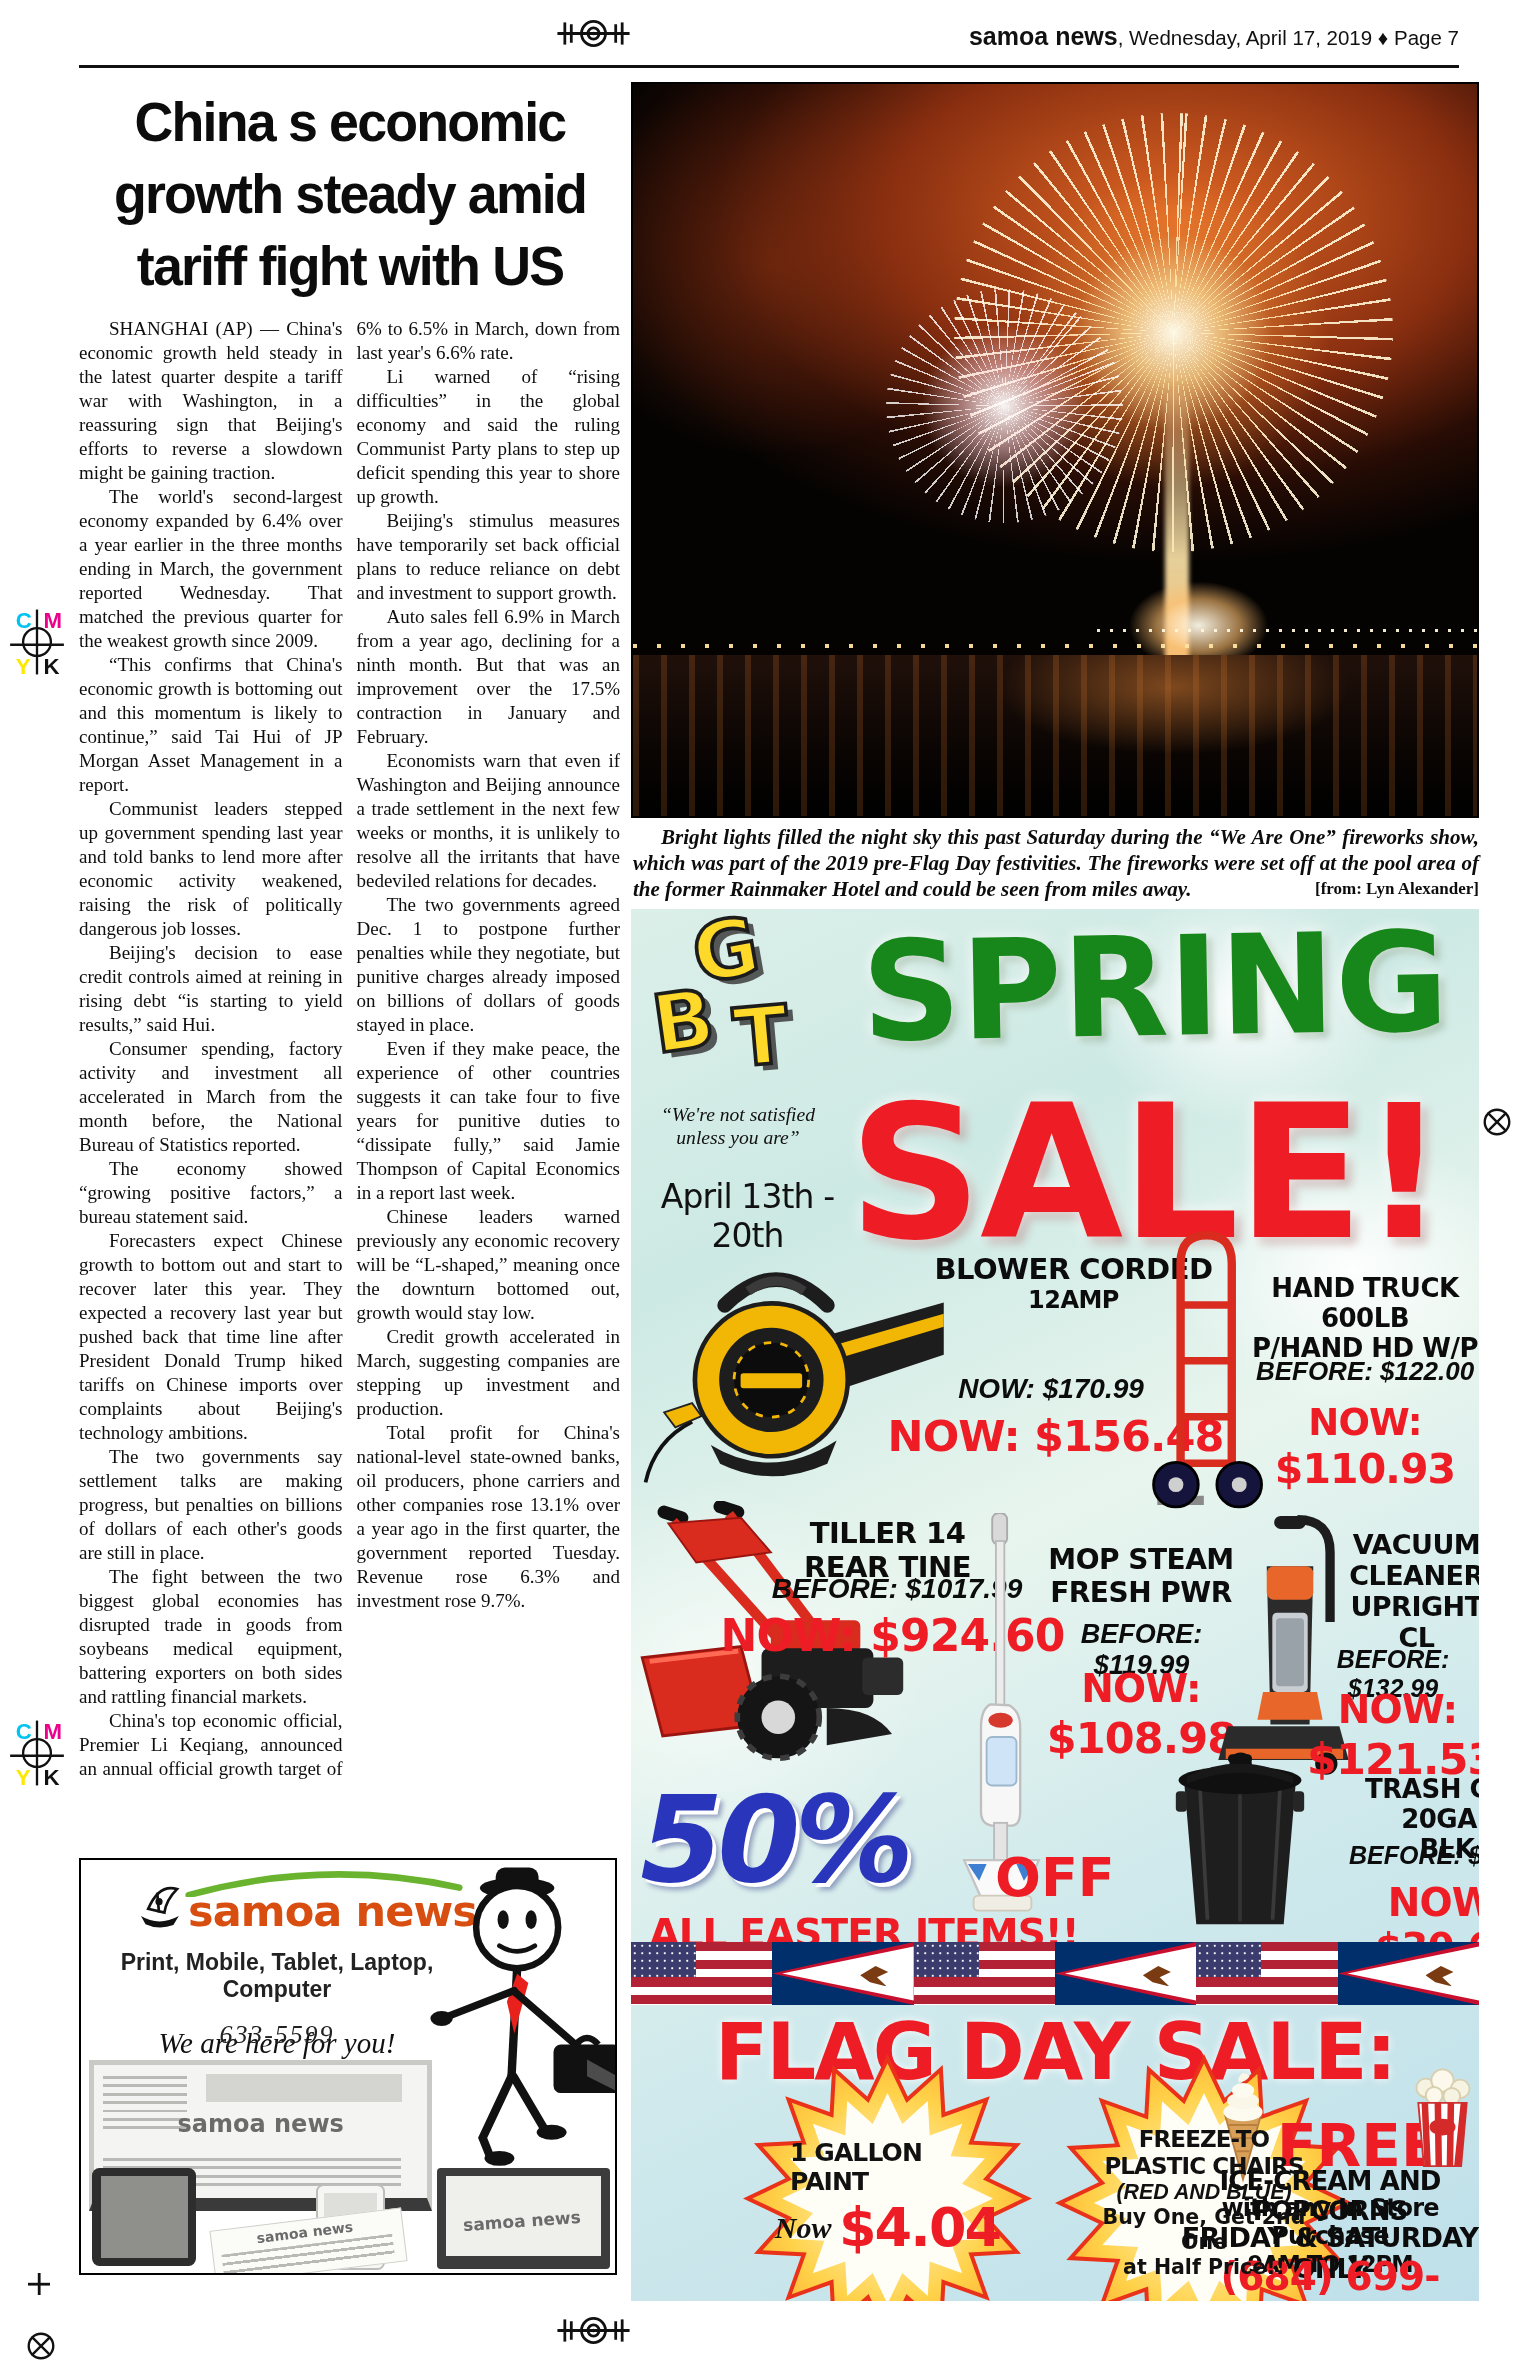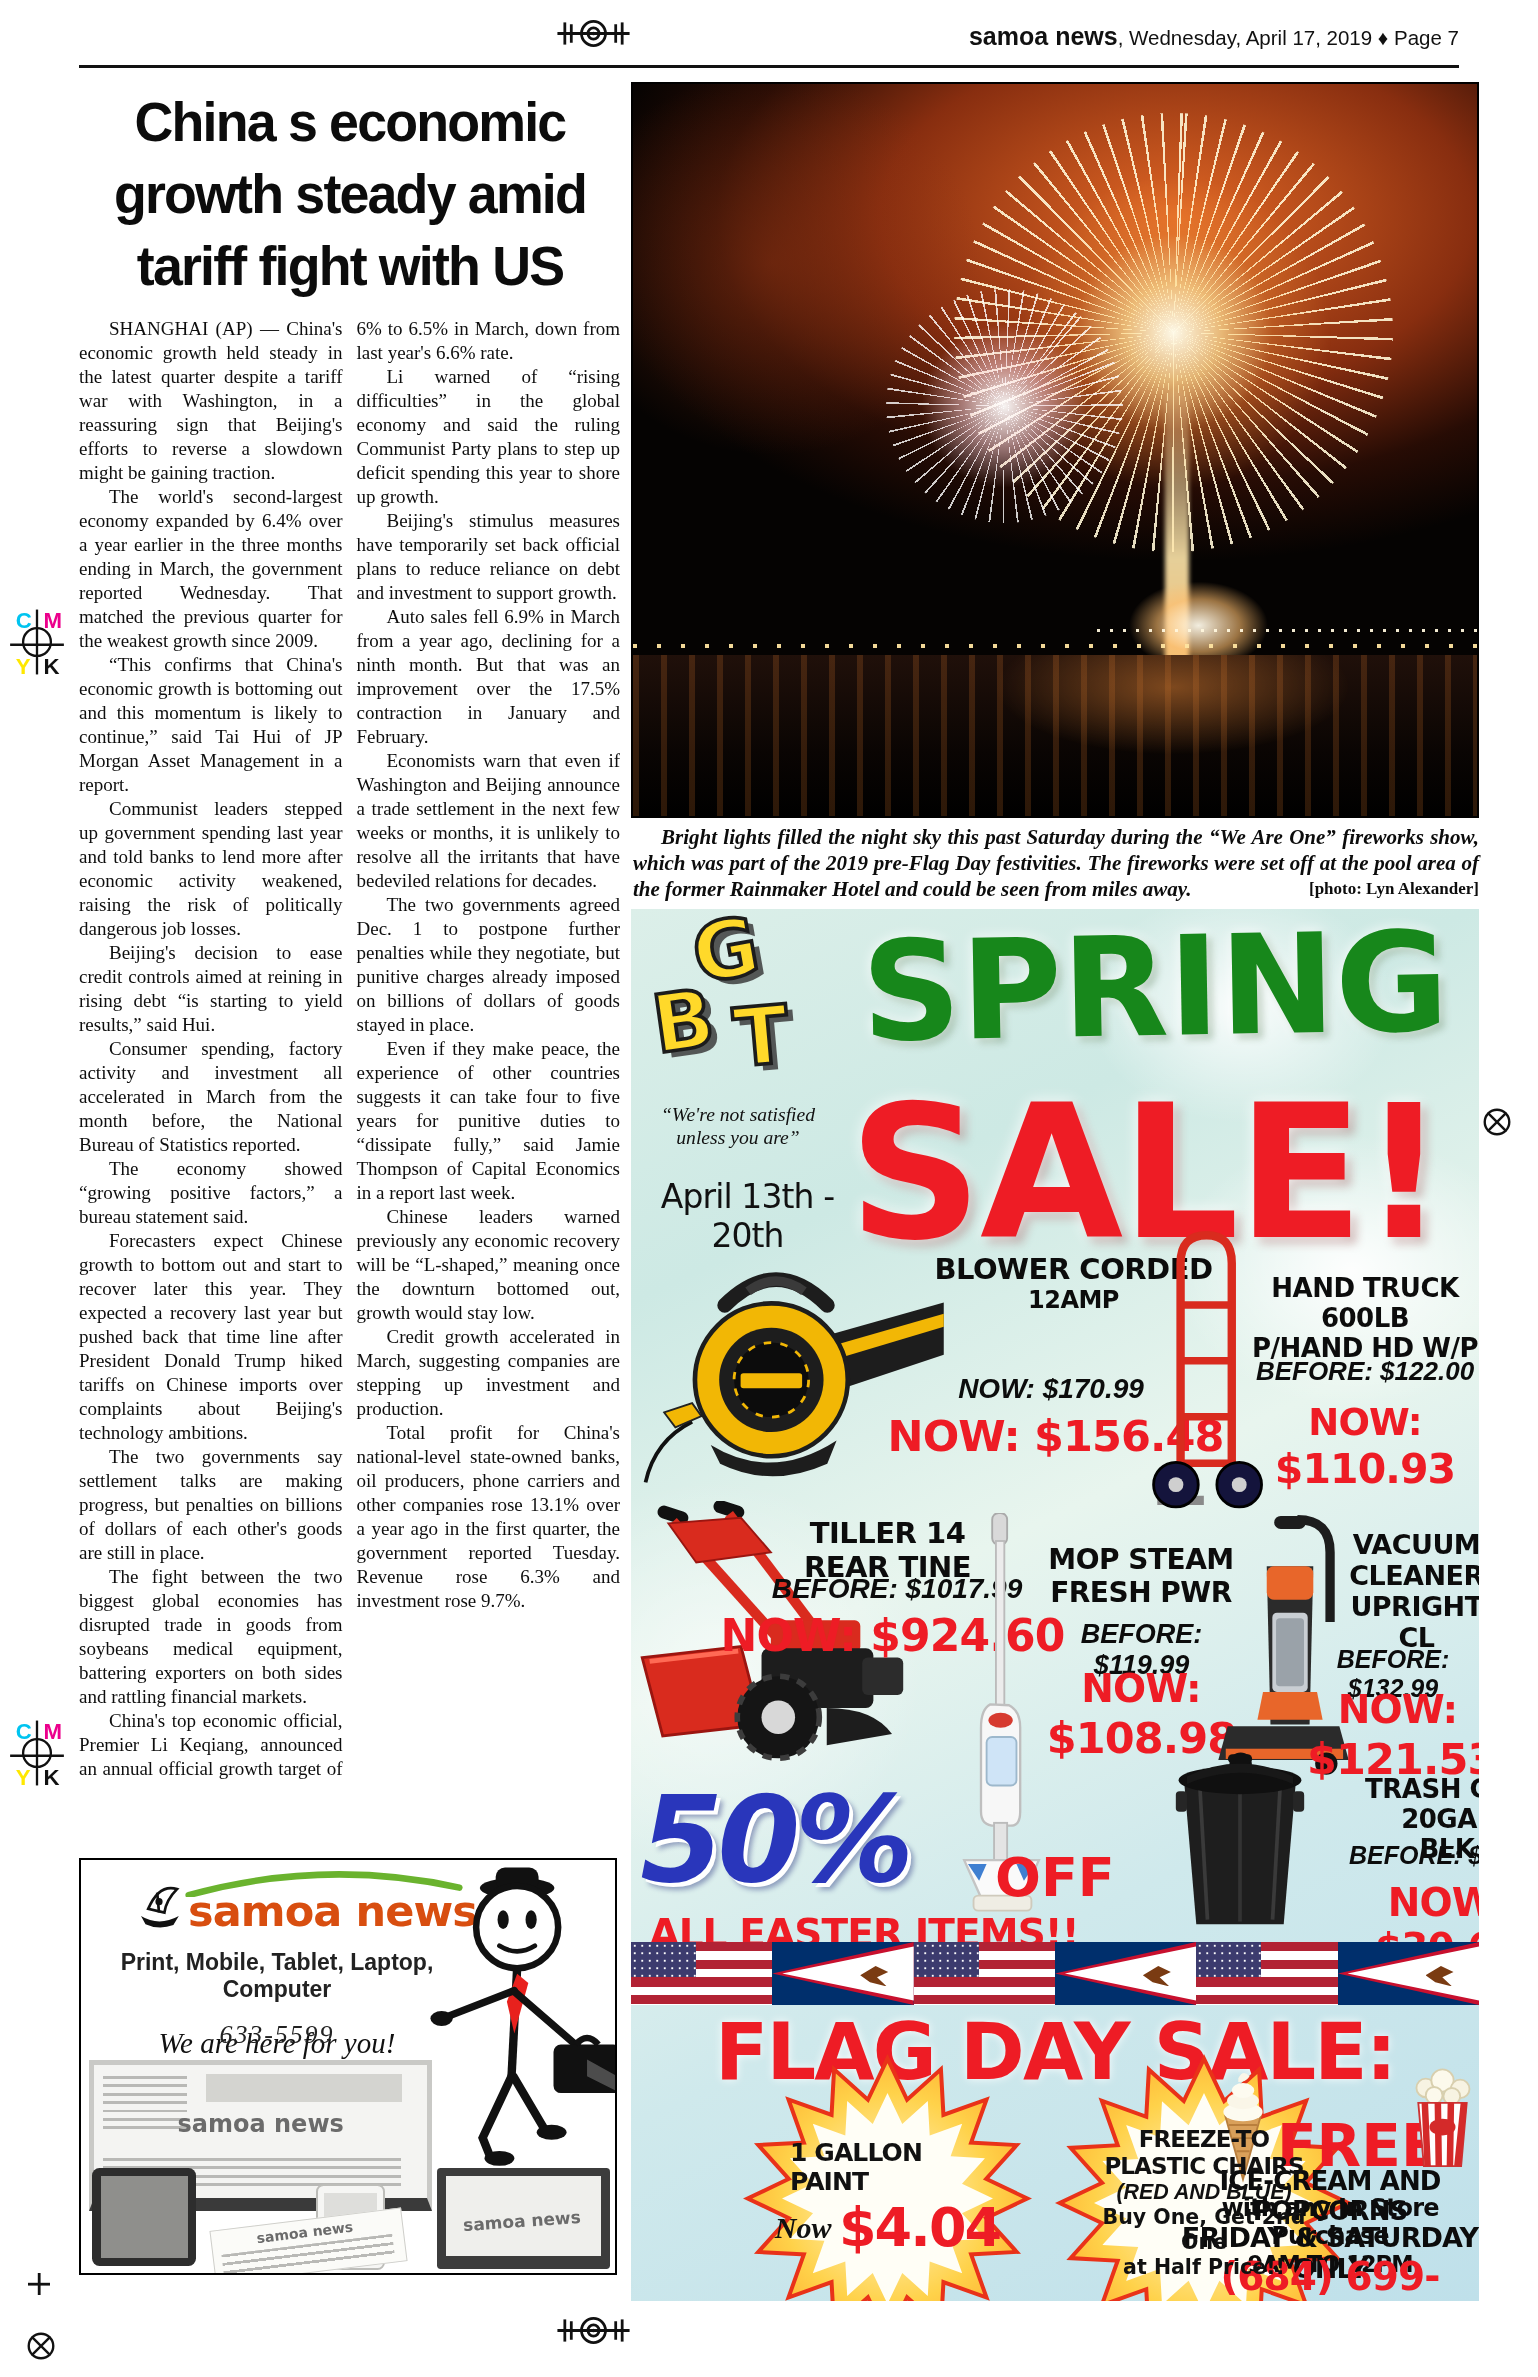--- a/index.html
+++ b/index.html
@@ -283,21 +283,21 @@
   <div class="fw-column"></div>
   <div class="fw-flash"></div>
   <div class="fw-shore"></div>
   <div class="fw-shore2"></div>
   <div class="fw-water"></div>
   <div class="fw-reflect"></div>
 </div>
 
 <div class="abs" id="caption">
   <p>Bright lights filled the night sky this past Saturday during the “We Are One” fireworks show, which was part of the 2019 pre-Flag Day festivities. The fireworks were set off at the pool area of the former Rainmaker Hotel and could be seen from miles away.</p>
-  <span id="photo-credit">[photo: Lyn Alexander]</span>
+  <span id="photo-credit">[from: Lyn Alexander]</span>
 </div>
 
 <div class="abs" id="gbt-ad">
 
   <div class="abs" style="top:7.5px;left:14px;width:186px;height:182px;">
     <span class="gbt-letter" style="top:-13px;left:48px;font-size:80px;transform:rotate(-10deg);">G</span>
     <span class="gbt-letter" style="top:58px;left:7.5px;font-size:80px;transform:rotate(-8deg);">B</span>
     <span class="gbt-letter" style="top:73px;left:89px;font-size:80px;transform:rotate(-5deg);">T</span>
   </div>
   <div class="abs c" id="gbt-tagline">

